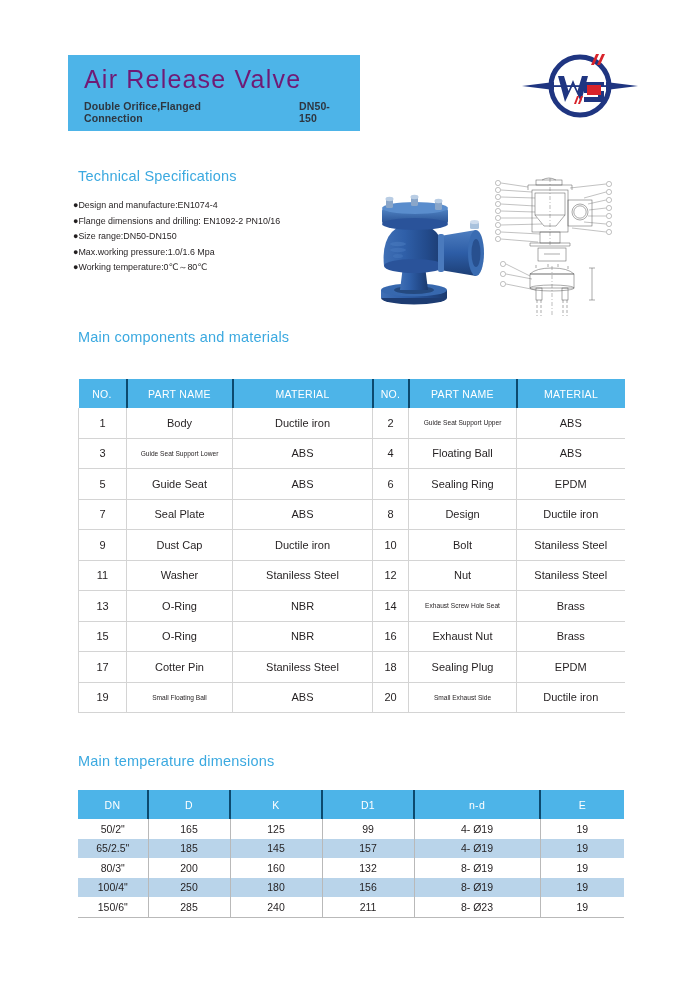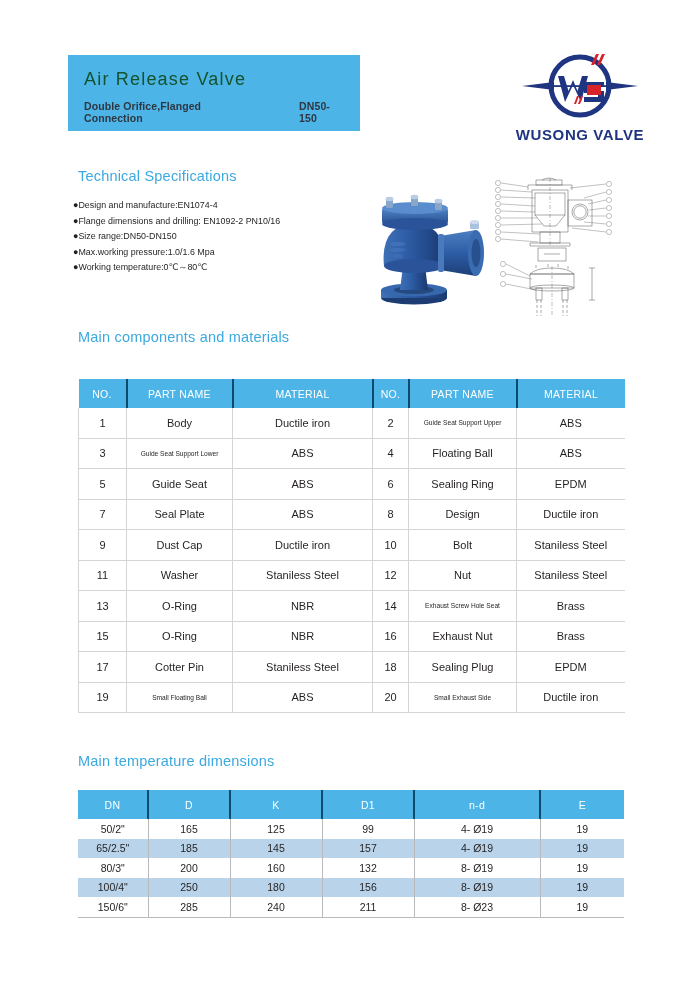--- a/index.html
+++ b/index.html
@@ -9,21 +9,21 @@
     color:#231f20;position:relative;overflow:hidden;
   }
   .page{position:relative;width:700px;height:1001px;}
 
   
   .title-band{
     position:absolute;left:68px;top:55px;width:292px;height:76px;
     background:#4db4e8;box-sizing:border-box;padding:12px 16px 0 16px;
   }
   .title-main{
-    font-size:18px;color:#14532d;letter-spacing:1.2px;font-weight:400;
+    font-size:25px;color:#701a75;letter-spacing:1.2px;font-weight:400;
     line-height:24px;
   }
   .title-sub-row{
     display:flex;align-items:baseline;margin-top:9px;
   }
   .title-sub{
     font-size:10.5px;color:#2e3640;font-weight:bold;letter-spacing:.1px;
   }
   .title-size{
     font-size:10.5px;color:#2e3640;font-weight:bold;margin-left:26px;letter-spacing:.1px;padding-left:24px;
@@ -117,21 +117,20 @@
       <path d="M38 24 L45 50 L53 33 L61 50 L68 24 L62 24 L57.5 39 L53 28 L48.5 39 L44 24 Z" fill="#1f3581"></path>
 
       <path d="M64 30 L84 30 L84 35 L70 35 L70 39 L84 39 L84 50 L64 50 L64 45 L78 45 L78 41 L64 41 Z" fill="#1f3581"></path>
       <rect x="67" y="33" width="14" height="10" fill="#d8232a"></rect>
 
       <path d="M76 2 L79 2 L74 13 L71 13 Z" fill="#d8232a"></path>
       <path d="M82 2 L85 2 L80 13 L77 13 Z" fill="#d8232a"></path>
       <path d="M57 44 L59 44 L56 52 L54 52 Z" fill="#d8232a"></path>
       <path d="M61 44 L63 44 L60 52 L58 52 Z" fill="#d8232a"></path>
     </svg>
-    <div class="logo-text">WUSONG VALVE</div>
   </div>
 
   <div class="sec-head" id="sec-tech">Technical Specifications</div>
 
   <div class="spec-list">
     <div class="spec-item"><span class="dot">●</span><span>Design and manufacture:EN1074-4</span></div>
     <div class="spec-item"><span class="dot">●</span><span>Flange dimensions and drilling: EN1092-2 PN10/16</span></div>
     <div class="spec-item"><span class="dot">●</span><span>Size range:DN50-DN150</span></div>
     <div class="spec-item"><span class="dot">●</span><span>Max.working pressure:1.0/1.6 Mpa</span></div>
     <div class="spec-item"><span class="dot">●</span><span>Working temperature:0℃～80℃</span></div>

